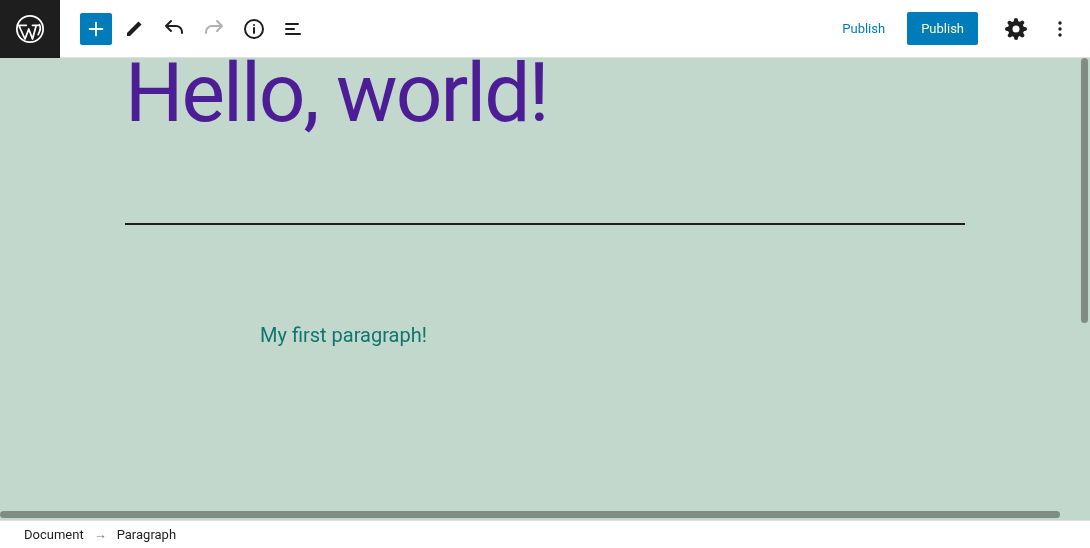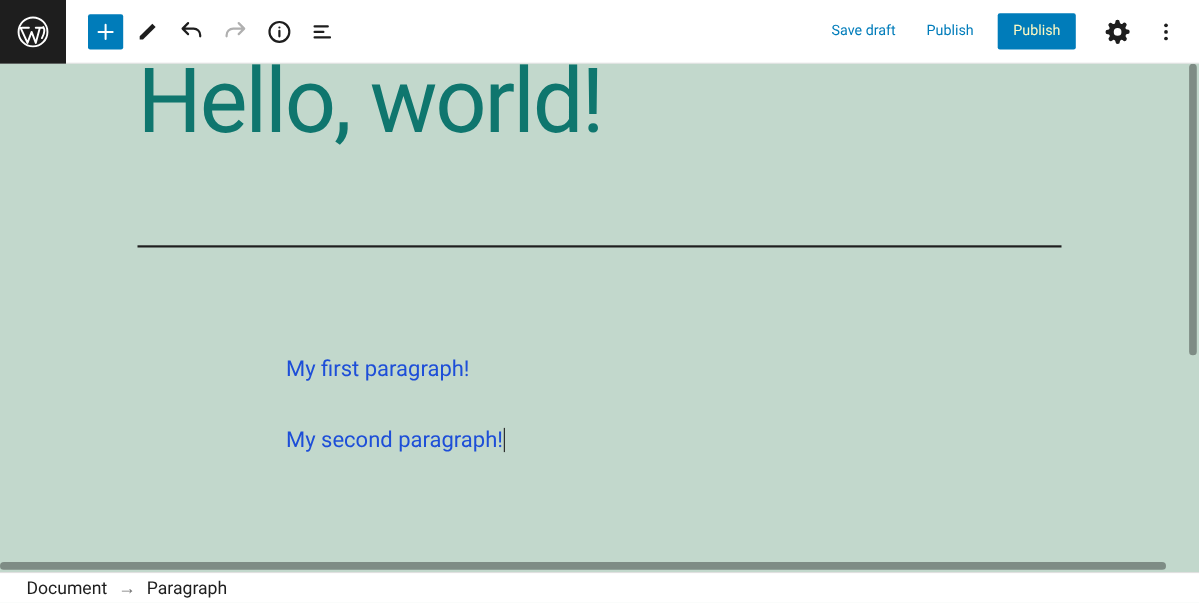--- a/index.html
+++ b/index.html
@@ -83,58 +83,58 @@
       position: relative;
     }
     .content-wrap {
       max-width: 900px;
       margin: 0 auto;
       padding: 0 30px;
     }
     .post-title {
       font-size: 82px;
       font-weight: 400;
-      color: #0f766e;
+      color: #4c1d95;
       letter-spacing: -2px;
       margin-top: -10px;
       line-height: 1.1;
     }
     .separator {
       border: none;
       border-top: 2px solid #1e1e1e;
       margin: 85px auto 0 auto;
       width: 100%;
     }
     .paragraphs {
       margin-top: 98px;
       padding-left: 135px;
     }
     .para {
       font-size: 20px;
-      color: #1d4ed8;
+      color: #0f766e;
       margin-bottom: 40px;
       position: relative;
       display: inline-block;
     }
     .cursor {
       display: inline-block;
       width: 1px;
       height: 22px;
       background: #1e1e1e;
       vertical-align: text-bottom;
       margin-left: 1px;
     }
     .breadcrumb {
       height: 28px;
       background: #fff;
       border-top: 1px solid #e0e0e0;
       display: flex;
       align-items: center;
       padding: 0 24px;
-      font-size: 16px;
+      font-size: 13px;
       color: #1e1e1e;
       gap: 10px;
     }
     .breadcrumb-sep { color: #757575; }
     .scrollbar-right {
       position: absolute;
       right: 2px;
       top: 0;
       width: 7px;
       height: 100%;
@@ -203,21 +203,20 @@
       </svg>
     </div>
     <div class="icon-btn">
       <svg viewBox="0 0 24 24" fill="none" stroke="currentColor" stroke-width="2">
         <path d="M4 7h12M4 12h8M4 17h14" stroke-linecap="round"></path>
       </svg>
     </div>
   </div>
   <div class="spacer"></div>
   <div class="toolbar-right">
-    <div class="link-btn">Save draft</div>
     <div class="link-btn">Publish</div>
     <div class="publish-btn">Publish</div>
     <div class="icon-btn" style="margin-left:12px">
       <svg viewBox="0 0 24 24" fill="currentColor">
         <path d="M12 15.5a3.5 3.5 0 100-7 3.5 3.5 0 000 7z M19.4 15a1.65 1.65 0 00.33 1.82l.06.06a2 2 0 11-2.83 2.83l-.06-.06a1.65 1.65 0 00-1.82-.33 1.65 1.65 0 00-1 1.51V21a2 2 0 11-4 0v-.09a1.65 1.65 0 00-1-1.51 1.65 1.65 0 00-1.82.33l-.06.06a2 2 0 11-2.83-2.83l.06-.06a1.65 1.65 0 00.33-1.82 1.65 1.65 0 00-1.51-1H3a2 2 0 110-4h.09a1.65 1.65 0 001.51-1 1.65 1.65 0 00-.33-1.82l-.06-.06a2 2 0 112.83-2.83l.06.06a1.65 1.65 0 001.82.33h0a1.65 1.65 0 001-1.51V3a2 2 0 114 0v.09a1.65 1.65 0 001 1.51h0a1.65 1.65 0 001.82-.33l.06-.06a2 2 0 112.83 2.83l-.06.06a1.65 1.65 0 00-.33 1.82v0a1.65 1.65 0 001.51 1H21a2 2 0 110 4h-.09a1.65 1.65 0 00-1.51 1z"></path>
       </svg>
     </div>
     <div class="icon-btn">
       <svg viewBox="0 0 24 24" fill="currentColor">
         <circle cx="12" cy="6" r="1.7"></circle>
@@ -227,21 +226,20 @@
     </div>
   </div>
 </div>
 
 <div class="editor-canvas">
   <div class="content-wrap">
     <h1 class="post-title">Hello, world!</h1>
     <hr class="separator">
     <div class="paragraphs">
       <div class="para"><span>My first paragraph!</span></div><br>
-      <div class="para"><span>My second paragraph!</span><span class="cursor"></span></div>
     </div>
   </div>
   <div class="scrollbar-right">
     <div class="scrollbar-thumb"></div>
   </div>
   <div class="scrollbar-bottom">
     <div class="scrollbar-thumb-h"></div>
   </div>
 </div>
 

